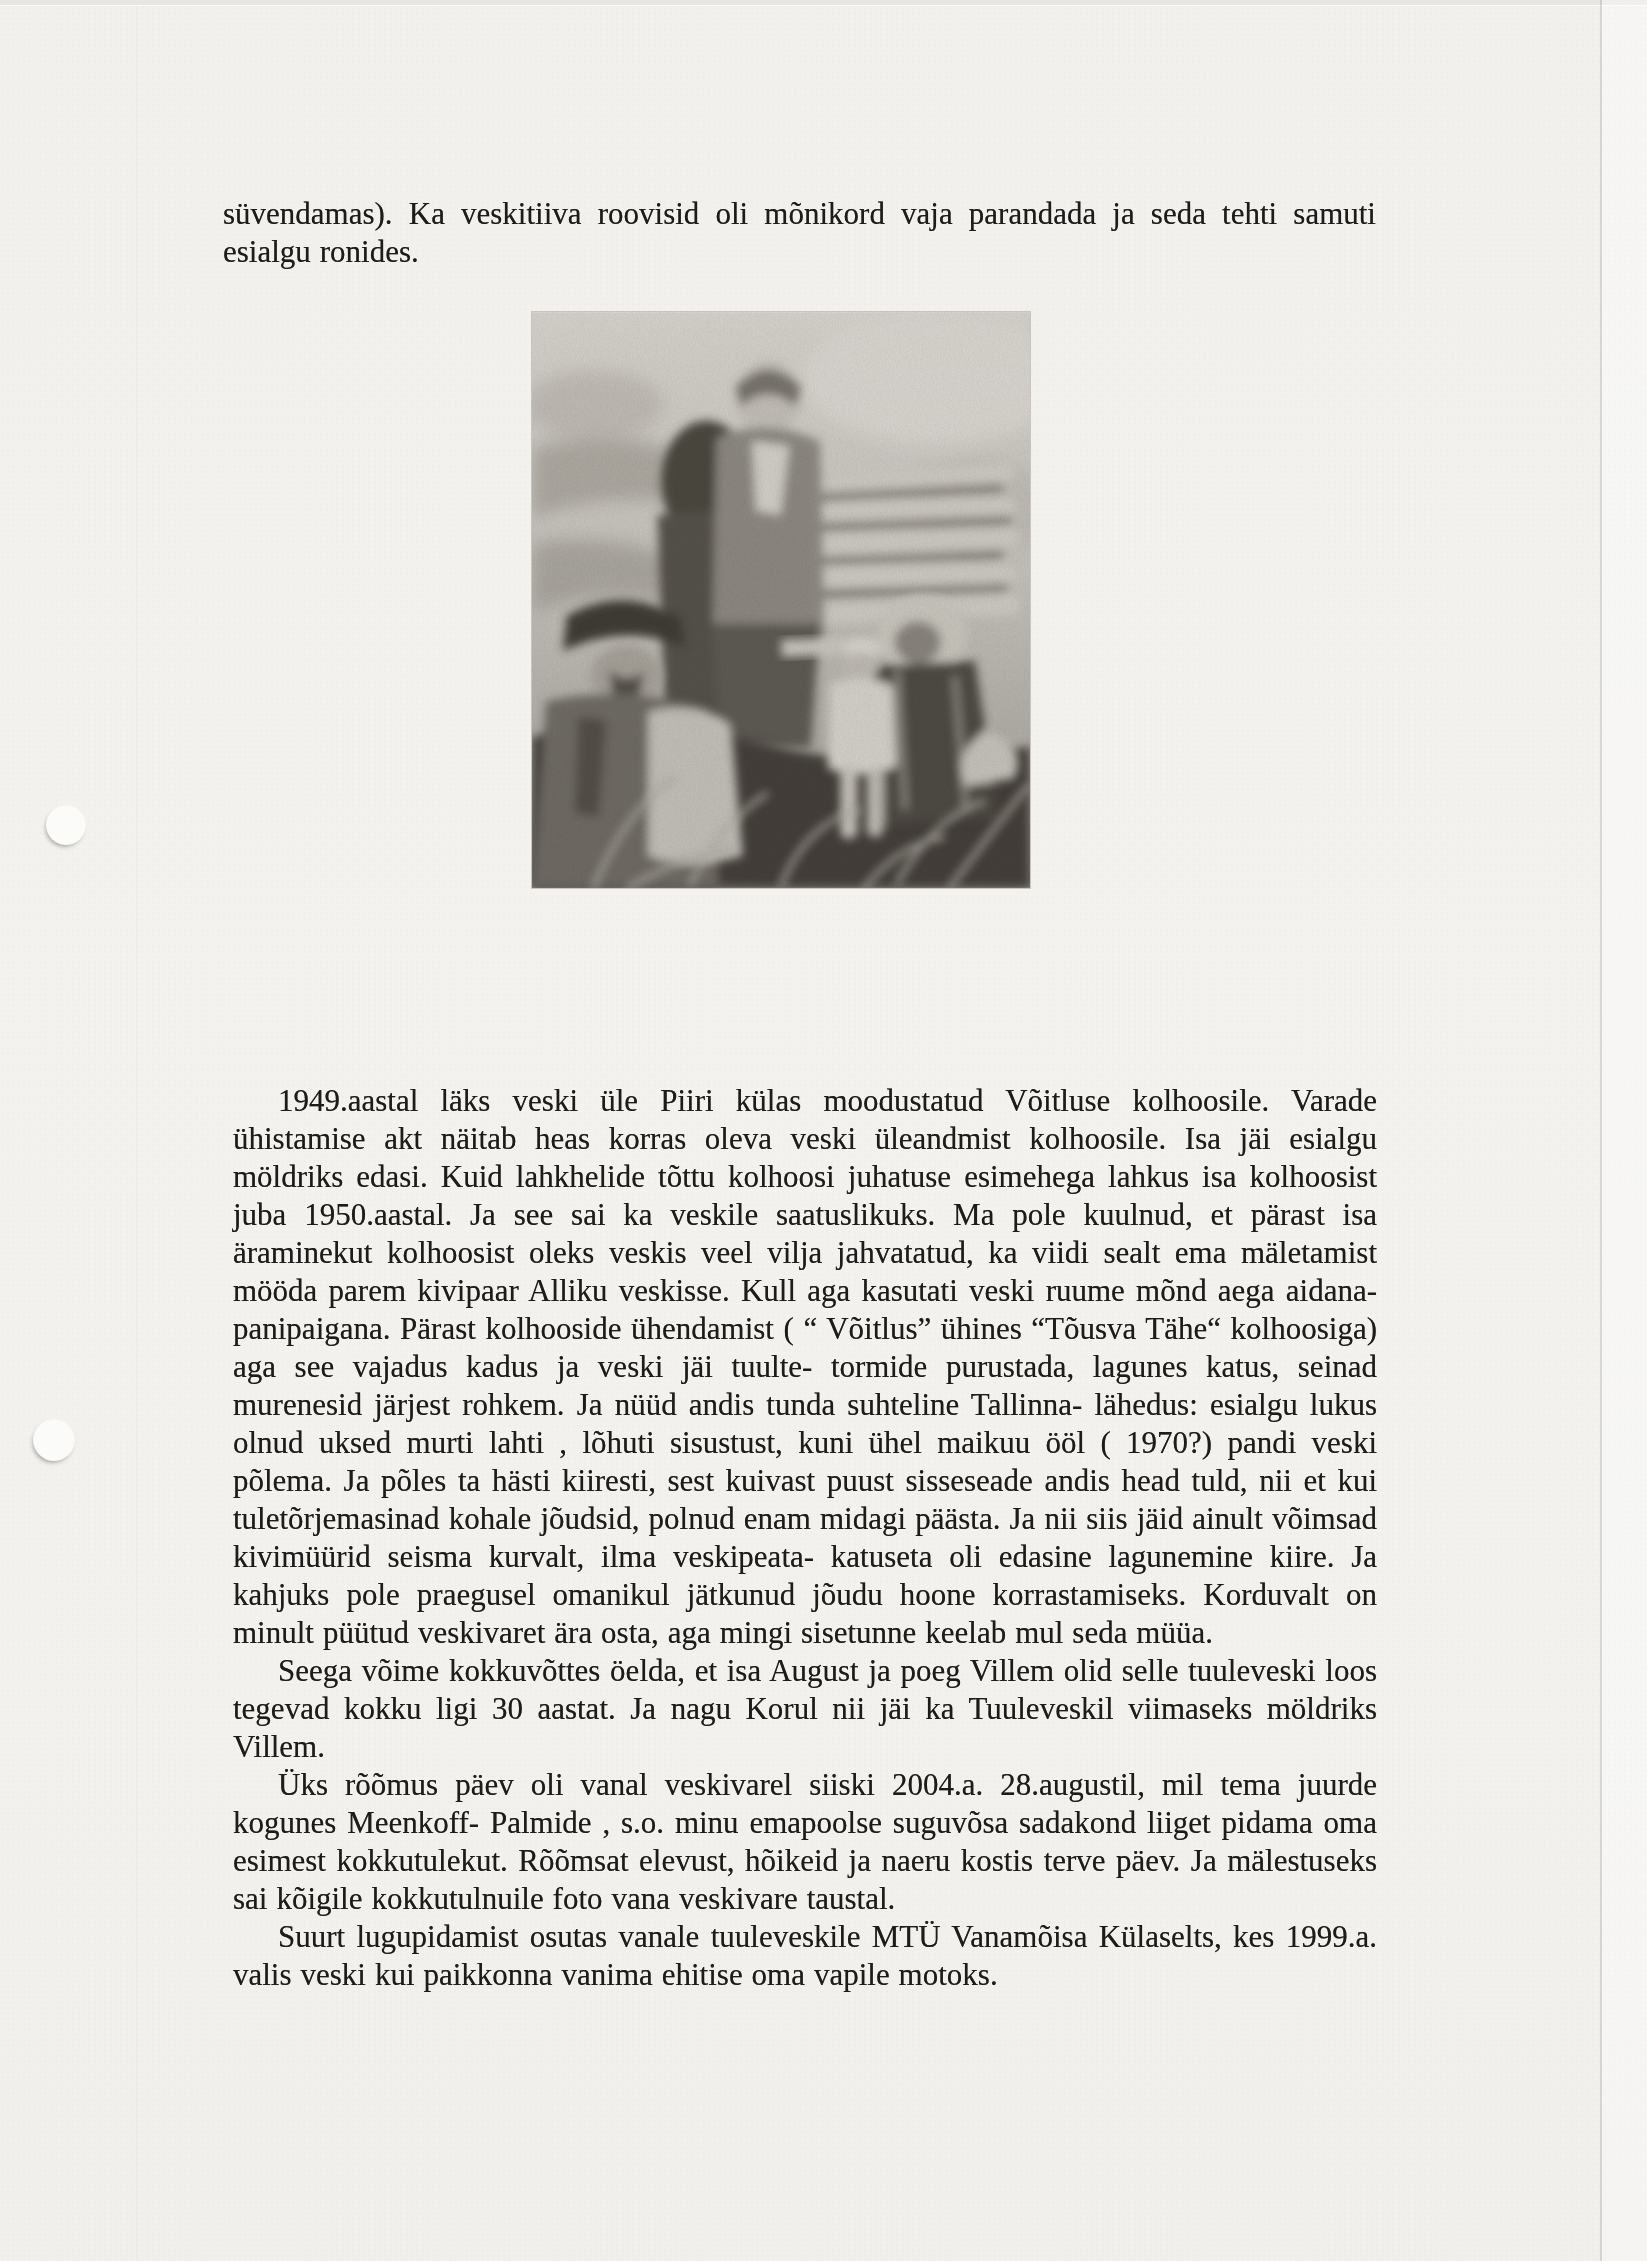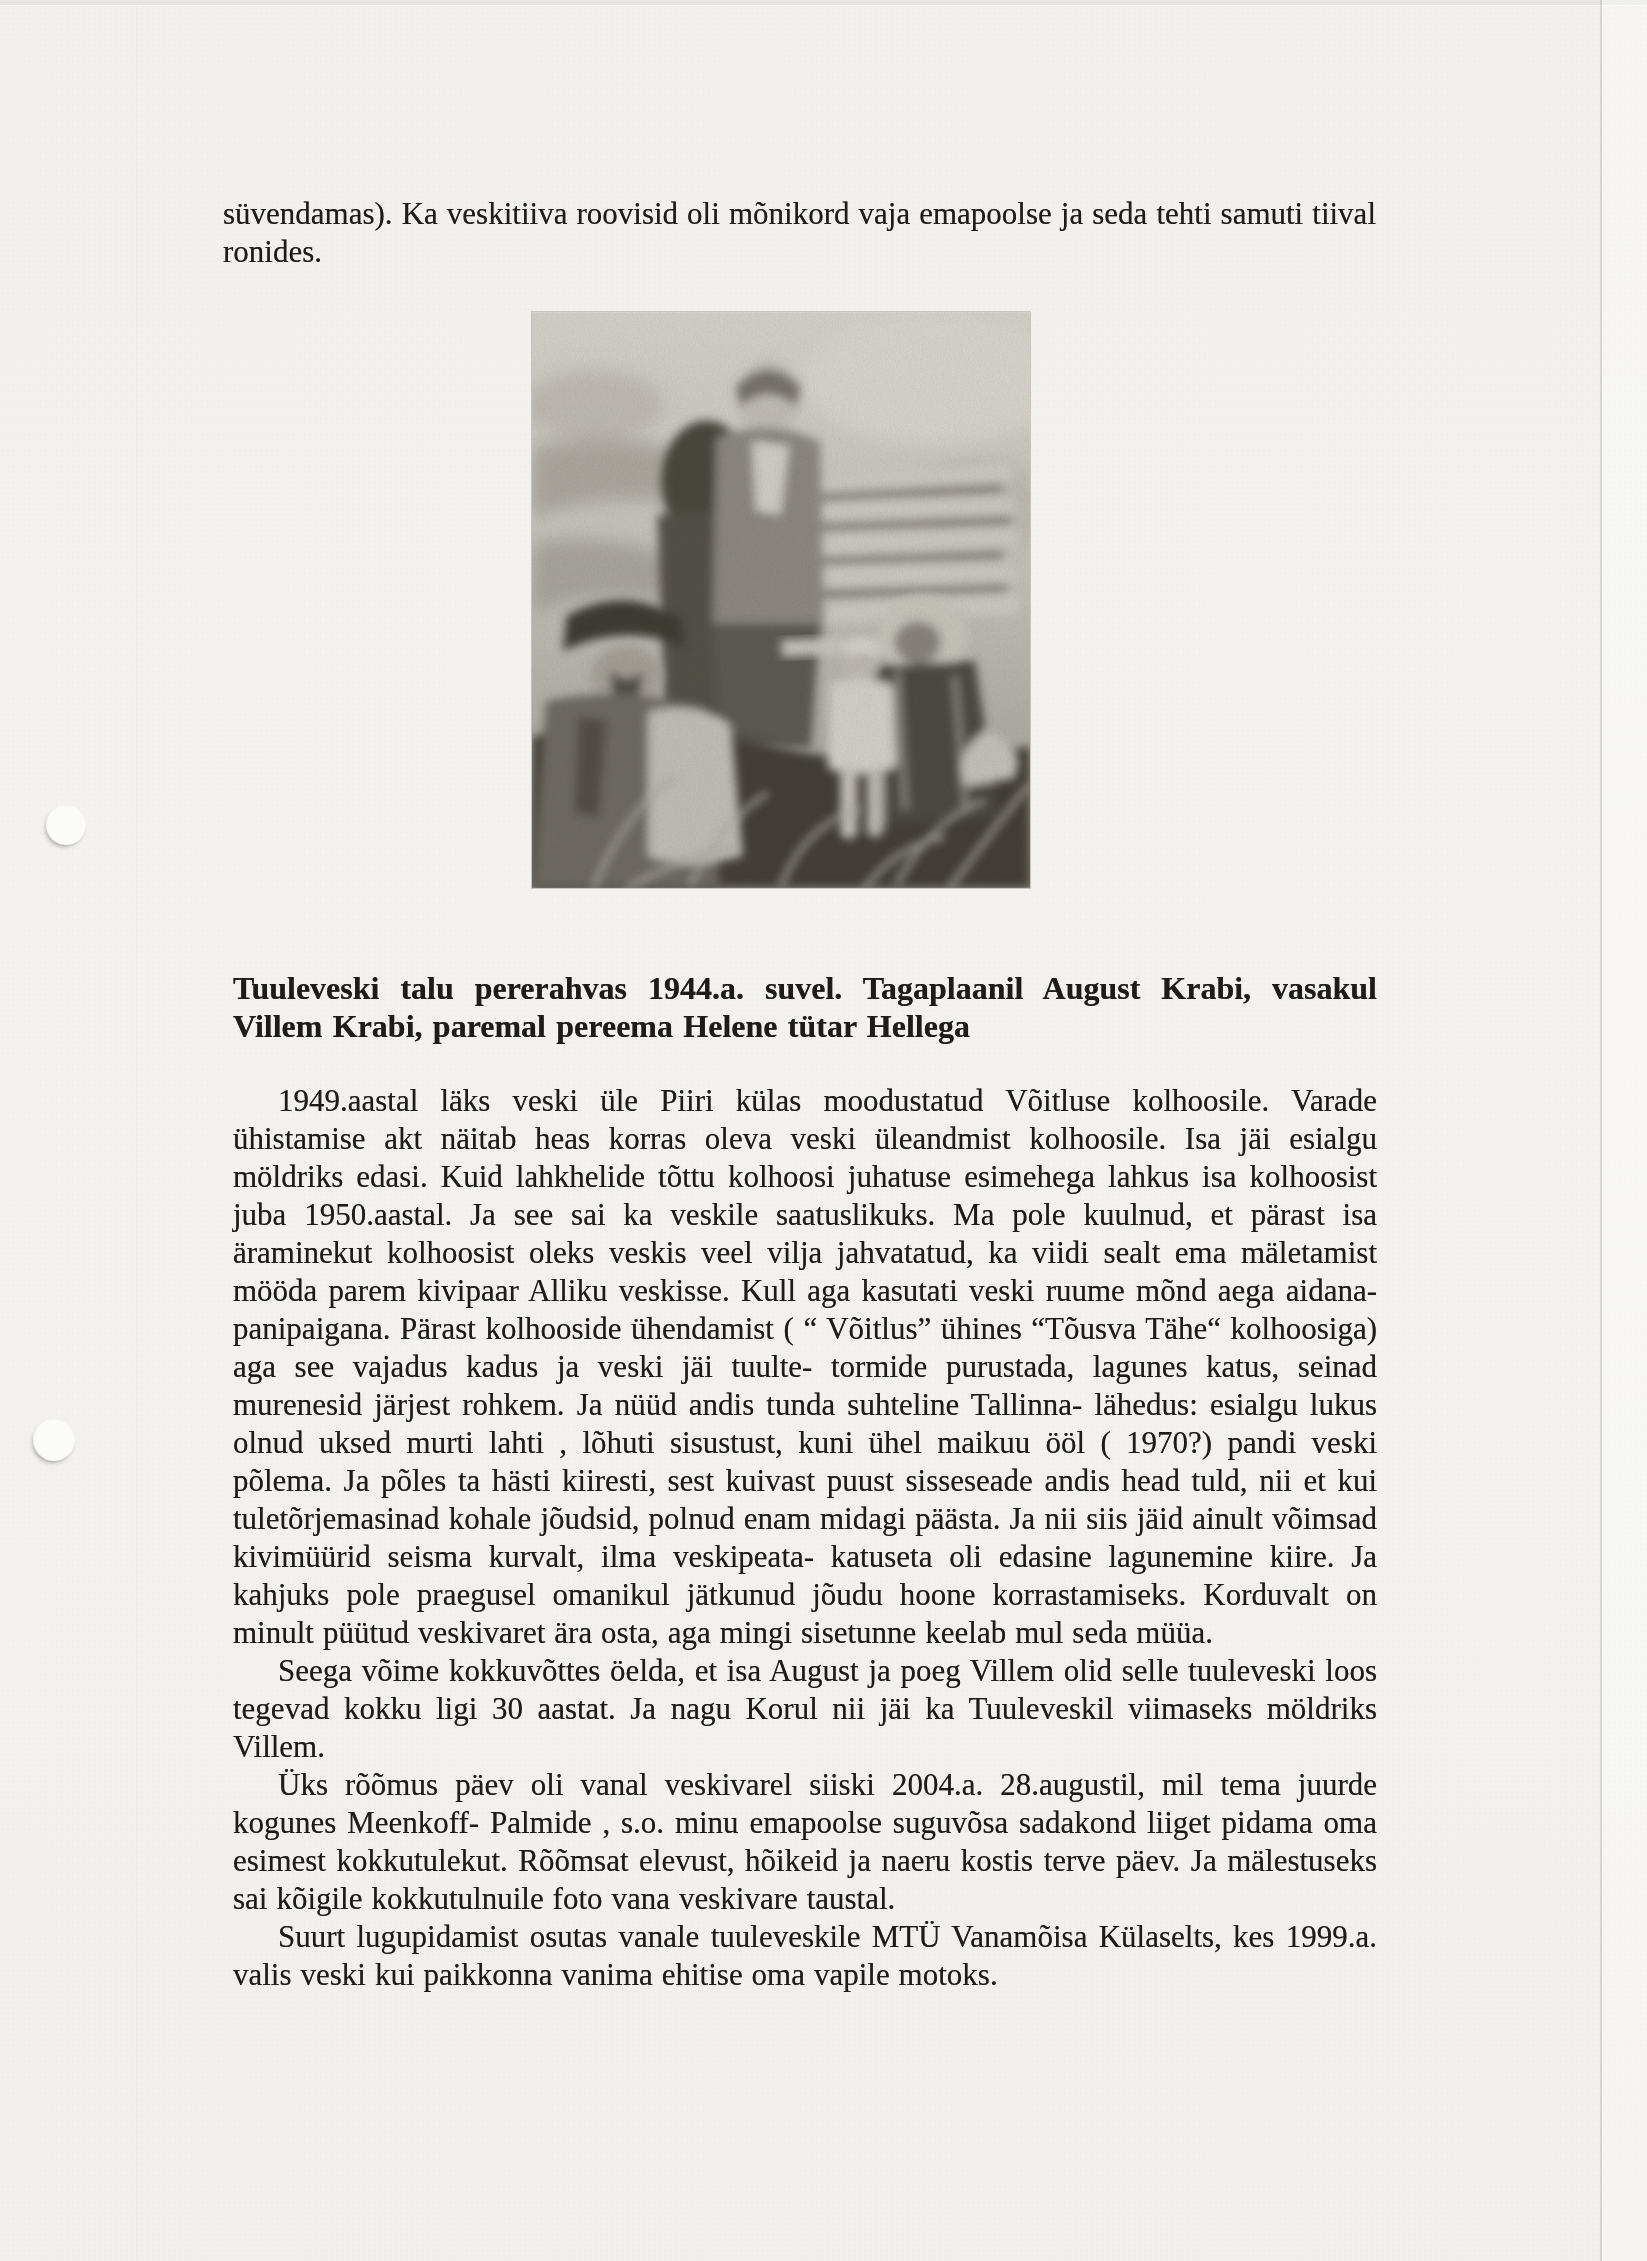--- a/index.html
+++ b/index.html
@@ -73,21 +73,21 @@
 
 <div class="page">
   <div class="paper-grain"></div>
   <div class="scan-top-edge"></div>
   <div class="fold-crease"></div>
   <div class="scan-right-area"></div>
   <div class="scan-right-line"></div>
   <div class="punch-hole upper"></div>
   <div class="punch-hole lower"></div>
 
-  <div class="textcol intro-text">süvendamas).  Ka veskitiiva roovisid oli mõnikord vaja emapoolse ja seda tehti samuti tiival ronides.</div>
+  <div class="textcol intro-text">süvendamas).  Ka veskitiiva roovisid oli mõnikord vaja parandada ja seda tehti samuti esialgu ronides.</div>
 
   <div class="photo-frame">
     <svg viewBox="0 0 643 743" width="498" height="576">
       <defs>
         <filter id="soft" x="-25%" y="-25%" width="150%" height="150%">
             <feGaussianBlur stdDeviation="6"></feGaussianBlur>
           </filter>
         <filter id="soft2" x="-25%" y="-25%" width="150%" height="150%">
             <feGaussianBlur stdDeviation="11"></feGaussianBlur>
           </filter>
@@ -175,21 +175,20 @@
         <path d="M472,736 Q520,652 582,632"></path>
         <path d="M540,742 Q600,662 640,612"></path>
         <path d="M125,743 Q192,702 262,692"></path>
         <path d="M430,743 Q470,690 530,678"></path>
       </g>
 
       <rect width="643" height="743" filter="url(#grain)" style="mix-blend-mode:multiply"></rect>
     </svg>
   </div>
 
-  <div class="textcol photo-caption">Tuuleveski talu  pererahvas 1944.a. suvel. Tagaplaanil August Krabi, vasakul Villem Krabi, paremal pereema Helene tütar Hellega</div>
 
   <div class="textcol body-text">
     <p>1949.aastal läks veski üle Piiri külas moodustatud Võitluse kolhoosile. Varade ühistamise akt näitab heas korras oleva veski üleandmist kolhoosile.  Isa jäi esialgu möldriks edasi. Kuid lahkhelide tõttu kolhoosi juhatuse esimehega  lahkus isa kolhoosist juba 1950.aastal. Ja see sai ka veskile  saatuslikuks. Ma pole kuulnud, et pärast isa äraminekut kolhoosist oleks veskis veel vilja jahvatatud, ka viidi sealt ema mäletamist mööda parem kivipaar Alliku veskisse.  Kull aga kasutati veski  ruume mõnd aega aidana- panipaigana. Pärast kolhooside ühendamist ( “ Võitlus”     ühines “Tõusva Tähe“ kolhoosiga) aga see vajadus kadus ja veski jäi tuulte- tormide purustada, lagunes katus, seinad murenesid järjest rohkem. Ja nüüd andis tunda suhteline Tallinna- lähedus: esialgu lukus olnud uksed murti lahti , lõhuti sisustust, kuni ühel maikuu ööl ( 1970?) pandi veski põlema. Ja põles ta hästi kiiresti, sest kuivast puust sisseseade andis head tuld, nii et kui tuletõrjemasinad kohale jõudsid, polnud enam midagi päästa.  Ja nii siis jäid ainult võimsad kivimüürid seisma kurvalt, ilma veskipeata- katuseta oli edasine lagunemine kiire. Ja kahjuks pole praegusel omanikul jätkunud jõudu hoone korrastamiseks. Korduvalt on minult püütud veskivaret ära osta, aga mingi sisetunne keelab mul seda müüa.</p>
     <p>Seega võime kokkuvõttes öelda, et isa August ja poeg Villem olid selle tuuleveski loos  tegevad kokku ligi 30 aastat. Ja nagu Korul nii jäi ka Tuuleveskil viimaseks möldriks Villem.</p>
     <p>Üks rõõmus päev oli vanal veskivarel siiski 2004.a. 28.augustil, mil tema juurde kogunes Meenkoff- Palmide , s.o.  minu emapoolse suguvõsa sadakond liiget pidama oma esimest kokkutulekut. Rõõmsat elevust, hõikeid ja naeru kostis terve päev. Ja mälestuseks sai kõigile kokkutulnuile foto vana veskivare  taustal.</p>
     <p>Suurt lugupidamist  osutas vanale tuuleveskile MTÜ Vanamõisa Külaselts, kes 1999.a. valis veski kui paikkonna vanima ehitise oma vapile motoks.</p>
   </div>
 </div>
 
 

